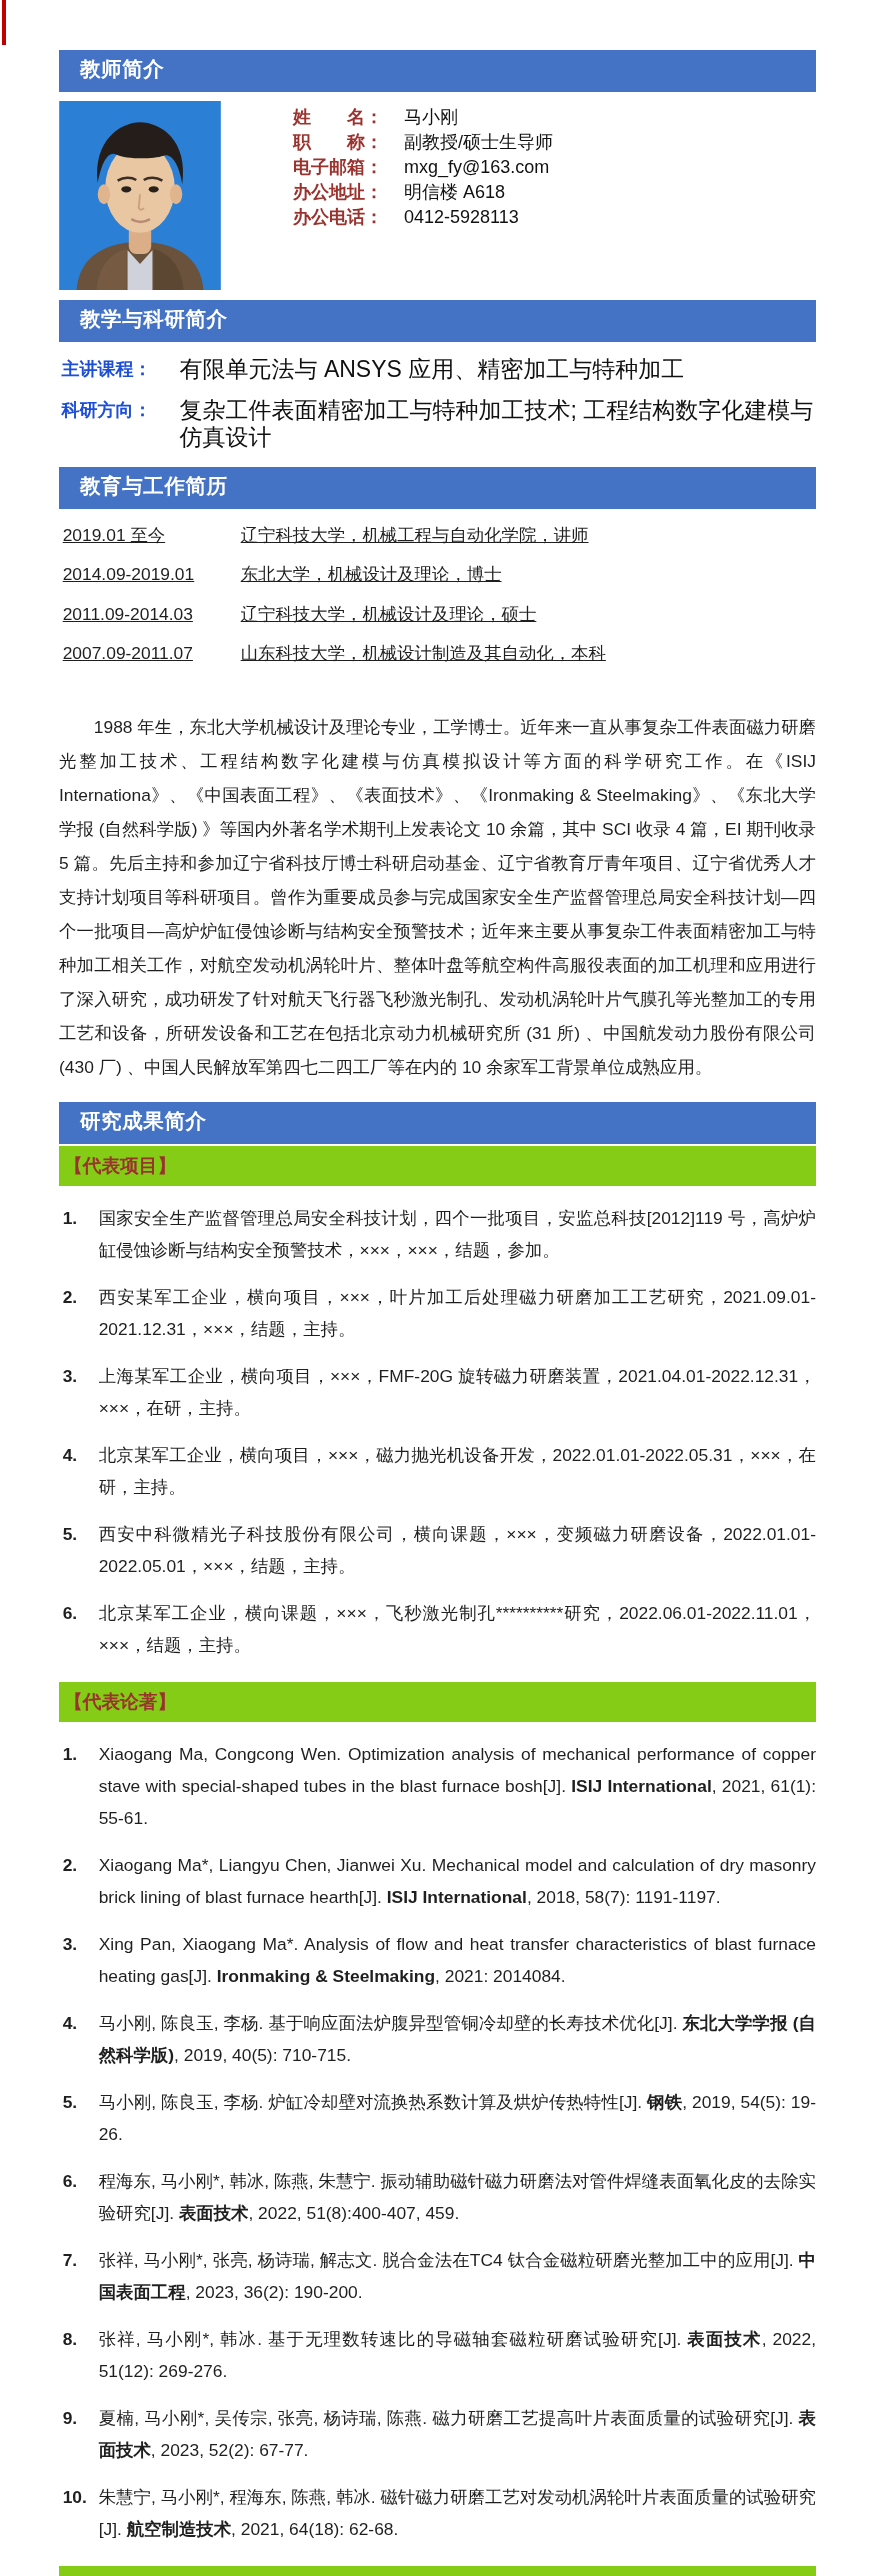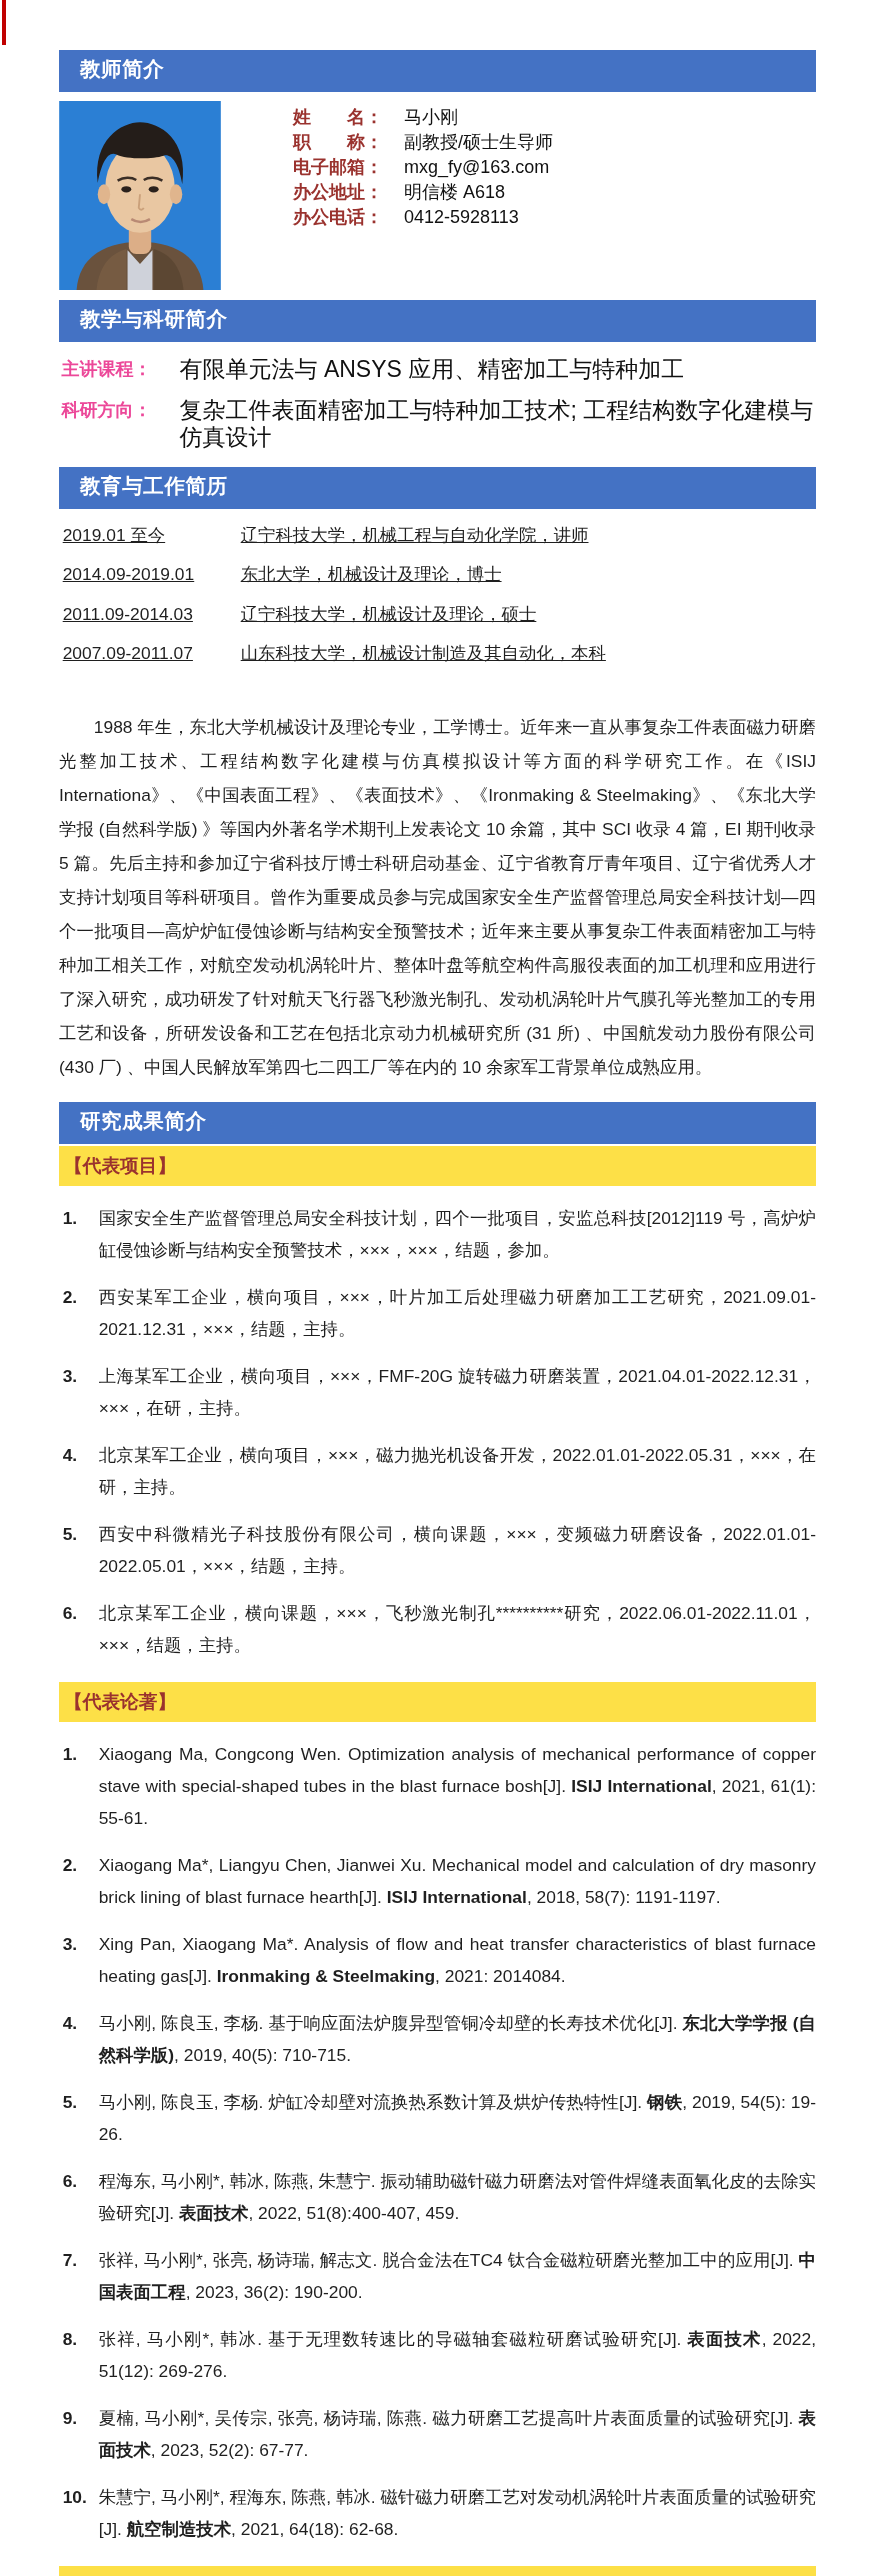--- a/index.html
+++ b/index.html
@@ -10,42 +10,42 @@
     color:#1f1f1f; font-size:17px;
   }
   .red-mark { position:absolute; left:1.9px; top:0; width:4.4px; height:45px; background:#c00000; }
   .page { width:757px; margin-left:59px; padding-top:50px; padding-bottom:44px; }
 
   .banner {
     background:#4472c4; color:#ffffff; font-weight:bold; font-size:20.5px;
     height:42px; line-height:42px; padding-left:21px; letter-spacing:0.6px;font-family:Liberation Mono, monospace;
   }
   .sub-header {
-    background:#fde047; color:#9a322e; font-weight:bold; font-size:18.7px;
+    background:#84cc16; color:#9a322e; font-weight:bold; font-size:18.7px;
     height:40px; line-height:40px; padding-left:5px; margin-top:21px; margin-bottom:16px;
   }
   .sub-header.first { margin-top:2.5px; }
 
   
   .profile { display:flex; margin-top:9.3px; margin-bottom:10px; }
   .photo-wrap { width:162px; height:189px; flex:none; }
   .photo-wrap svg { display:block; }
   .profile-fields {
     flex:1; padding-left:72px; padding-top:3.7px; padding-bottom:3.7px;
     display:flex; flex-direction:column; justify-content:flex-start;
   }
   .field-row { display:flex; font-size:18px; line-height:25px; }
   .field-label { color:#9a322e; font-weight:bold; width:111px; flex:none; }
   .field-value { color:#111; }
 
   
   .teach-rows { padding:13.7px 0 16px 2.5px; }
   .teach-row { display:flex; margin-bottom:13.7px; line-height:27px; }
   .teach-row:last-child { margin-bottom:0; }
-  .teach-label { color:#ec4899; font-weight:bold; font-size:18px; width:118px; flex:none; }
+  .teach-label { color:#1d4ed8; font-weight:bold; font-size:18px; width:118px; flex:none; }
   .teach-value { font-size:23px; color:#111; }
 
   
   .edu-rows { padding:15px 0 16px 3.7px;text-decoration:underline; }
   .edu-row { display:flex; margin-bottom:16px; line-height:23.6px; }
   .edu-row:last-child { margin-bottom:16px; }
   .edu-time { width:178px; flex:none; font-size:17.4px; }
   .edu-desc { flex:1; font-size:17.4px; }
 
   

